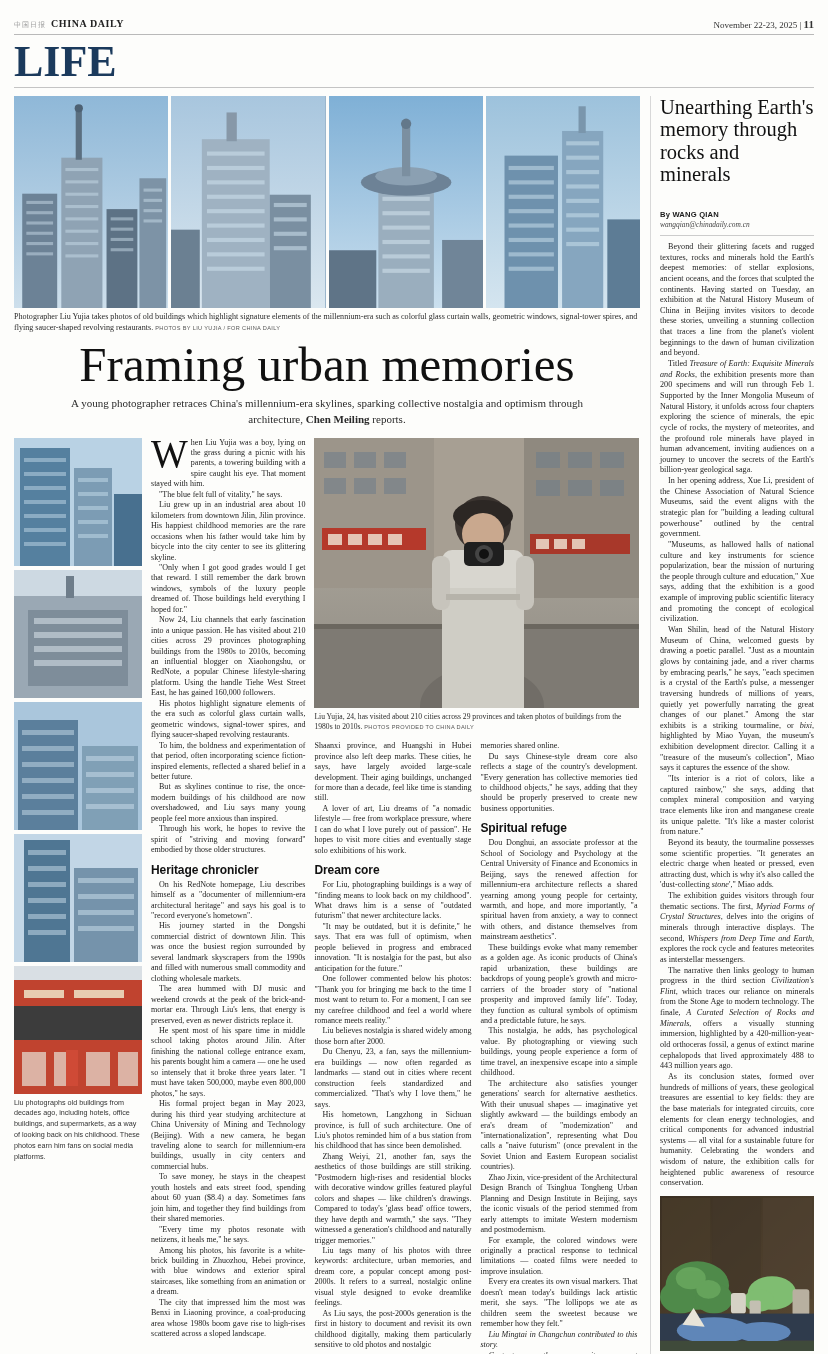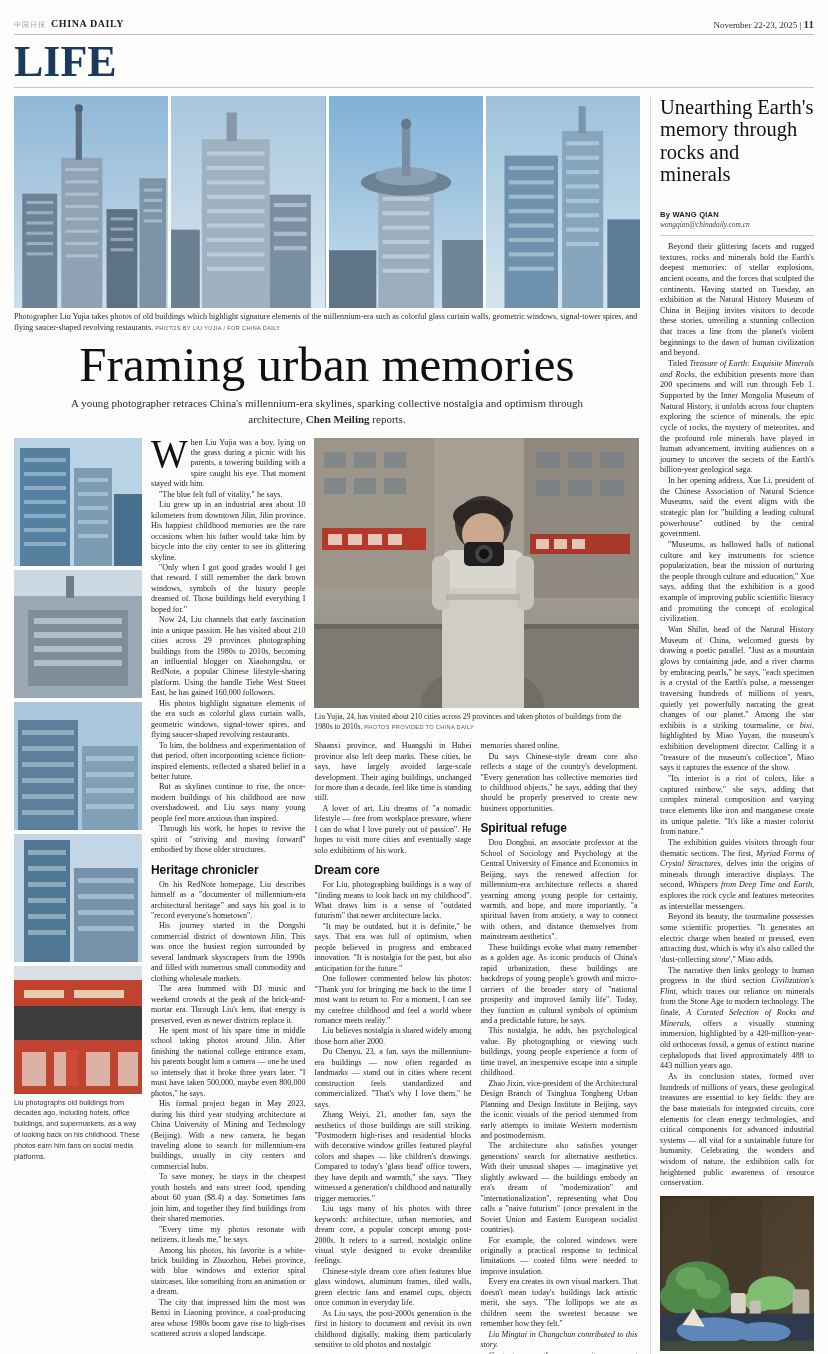--- a/index.html
+++ b/index.html
@@ -455,35 +455,35 @@
           <div style="display:flex; gap:9px; margin-top:9px;">
             <div class="col narrow">
               <p class="noind">Shaanxi province, and Huangshi in Hubei province also left deep marks. These cities, he says, have largely avoided large-scale development. Their aging buildings, unchanged for more than a decade, feel like time is standing still.</p>
               <p>A lover of art, Liu dreams of "a nomadic lifestyle — free from workplace pressure, where I can do what I love purely out of passion". He hopes to visit more cities and eventually stage solo exhibitions of his work.</p>
               <div class="subhead">Dream core</div>
               <p>For Liu, photographing buildings is a way of "finding means to look back on my childhood". What draws him is a sense of "outdated futurism" that newer architecture lacks.</p>
               <p>"It may be outdated, but it is definite," he says. That era was full of optimism, when people believed in progress and embraced innovation. "It is nostalgia for the past, but also anticipation for the future."</p>
               <p>One follower commented below his photos: "Thank you for bringing me back to the time I most want to return to. For a moment, I can see my carefree childhood and feel a world where romance meets reality."</p>
               <p>Liu believes nostalgia is shared widely among those born after 2000.</p>
               <p>Du Chenyu, 23, a fan, says the millennium-era buildings — now often regarded as landmarks — stand out in cities where recent construction feels standardized and commercialized. "That's why I love them," he says.</p>
+              <p>His hometown, Langzhong in Sichuan province, is full of such architecture. One of Liu's photos reminded him of a bus station from his childhood that has since been demolished.</p>
               <p>Zhang Weiyi, 21, another fan, says the aesthetics of those buildings are still striking. "Postmodern high-rises and residential blocks with decorative window grilles featured playful colors and shapes — like children's drawings. Compared to today's 'glass bead' office towers, they have depth and warmth," she says. "They witnessed a generation's childhood and naturally trigger memories."</p>
               <p>Liu tags many of his photos with three keywords: architecture, urban memories, and dream core, a popular concept among post-2000s. It refers to a surreal, nostalgic online visual style designed to evoke dreamlike feelings.</p>
-              <p>Chinese-style dream core often features blue glass windows, aluminum frames, tiled walls, green electric fans and enamel cups, objects once common in everyday life.</p>
               <p>As Liu says, the post-2000s generation is the first in history to document and revisit its own childhood digitally, making them particularly sensitive to old photos and nostalgic</p>
             </div>
 
             <div class="col narrow">
               <p class="noind">memories shared online.</p>
               <p>Du says Chinese-style dream core also reflects a stage of the country's development. "Every generation has collective memories tied to childhood objects," he says, adding that they should be properly preserved to create new business opportunities.</p>
               <div class="subhead">Spiritual refuge</div>
               <p>Dou Donghui, an associate professor at the School of Sociology and Psychology at the Central University of Finance and Economics in Beijing, says the renewed affection for millennium-era architecture reflects a shared yearning among young people for certainty, warmth, and hope, and more importantly, "a spiritual haven from anxiety, a way to connect with others, and distance themselves from mainstream aesthetics".</p>
               <p>These buildings evoke what many remember as a golden age. As iconic products of China's rapid urbanization, these buildings are backdrops of young people's growth and micro-carriers of the broader story of "national prosperity and improved family life". Today, they function as cultural symbols of optimism and a predictable future, he says.</p>
               <p>This nostalgia, he adds, has psychological value. By photographing or viewing such buildings, young people experience a form of time travel, an inexpensive escape into a simple childhood.</p>
+              <p>The architecture also satisfies younger generations' search for alternative aesthetics. With their unusual shapes — imaginative yet slightly awkward — the buildings embody an era's dream of "modernization" and "internationalization", representing what Dou calls a "naive futurism" (once prevalent in the Soviet Union and Eastern European socialist countries).</p>
               <p>Zhao Jixin, vice-president of the Architectural Design Branch of Tsinghua Tongheng Urban Planning and Design Institute in Beijing, says the iconic visuals of the period stemmed from early attempts to imitate Western modernism and postmodernism.</p>
-              <p>The architecture also satisfies younger generations' search for alternative aesthetics. With their unusual shapes — imaginative yet slightly awkward — the buildings embody an era's dream of "modernization" and "internationalization", representing what Dou calls a "naive futurism" (once prevalent in the Soviet Union and Eastern European socialist countries).</p>
               <p>For example, the colored windows were originally a practical response to technical limitations — coated films were needed to improve insulation.</p>
               <p>Every era creates its own visual markers. That doesn't mean today's buildings lack artistic merit, she says. "The lollipops we ate as children seem the sweetest because we remember how they felt."</p>
               <p class="signoff">Liu Mingtai in Changchun contributed to this story.</p>
               <p class="signoff">Contact the writer at chenmeiling@chinadaily.com.cn</p>
             </div>
           </div>
         </div>
 
       </div>
     </div>
@@ -494,22 +494,22 @@
       <div class="rt-email">wangqian@chinadaily.com.cn</div>
       <div class="rt-rule"></div>
 
       <div class="rt-body">
         <p>Beyond their glittering facets and rugged textures, rocks and minerals hold the Earth's deepest memories: of stellar explosions, ancient oceans, and the forces that sculpted the continents. Having started on Tuesday, an exhibition at the Natural History Museum of China in Beijing invites visitors to decode these stories, unveiling a stunning collection that traces a line from the planet's violent beginnings to the dawn of human civilization and beyond.</p>
         <p><span>Titled </span><i>Treasure of Earth: Exquisite Minerals and Rocks</i><span>, the exhibition presents more than 200 specimens and will run through Feb 1. Supported by the Inner Mongolia Museum of Natural History, it unfolds across four chapters exploring the science of minerals, the epic cycle of rocks, the mystery of meteorites, and the profound role minerals have played in human advancement, inviting audiences on a journey to uncover the secrets of the Earth's billion-year geological saga.</span></p>
         <p>In her opening address, Xue Li, president of the Chinese Association of Natural Science Museums, said the event aligns with the strategic plan for "building a leading cultural powerhouse" outlined by the central government.</p>
         <p>"Museums, as hallowed halls of national culture and key instruments for science popularization, bear the mission of nurturing the people through culture and education," Xue says, adding that the exhibition is a good example of improving public scientific literacy and promoting the concept of ecological civilization.</p>
         <p><span>Wan Shilin, head of the Natural History Museum of China, welcomed guests by drawing a poetic parallel. "Just as a mountain glows by containing jade, and a river charms by embracing pearls," he says, "each specimen is a crystal of the Earth's pulse, a messenger traversing hundreds of millions of years, quietly yet powerfully narrating the great changes of our planet." Among the star exhibits is a striking tourmaline, or </span><i>bixi</i><span>, highlighted by Miao Yuyan, the museum's exhibition development director. Calling it a "treasure of the museum's collection", Miao says it captures the essence of the show.</span></p>
         <p>"Its interior is a riot of colors, like a captured rainbow," she says, adding that complex mineral composition and varying trace elements like iron and manganese create its unique palette. "It's like a master colorist from nature."</p>
+        <p><span>Beyond its beauty, the tourmaline possesses some scientific properties. "It generates an electric charge when heated or pressed, even attracting dust, which is why it's also called the 'dust-collecting </span><i>stone</i><span>'," Miao adds.</span></p>
         <p><span>The exhibition guides visitors through four thematic sections. The first, </span><i>Myriad Forms of Crystal Structures</i><span>, delves into the origins of minerals through interactive displays. The second, </span><i>Whispers from Deep Time and Earth</i><span>, explores the rock cycle and features meteorites as interstellar messengers.</span></p>
-        <p><span>Beyond its beauty, the tourmaline possesses some scientific properties. "It generates an electric charge when heated or pressed, even attracting dust, which is why it's also called the 'dust-collecting </span><i>stone</i><span>'," Miao adds.</span></p>
         <p><span>The narrative then links geology to human progress in the third section </span><i>Civilization's Flint</i><span>, which traces our reliance on minerals from the Stone Age to modern technology. The finale, </span><i>A Curated Selection of Rocks and Minerals</i><span>, offers a visually stunning immersion, highlighted by a 420-million-year-old orthoceras fossil, a genus of extinct marine cephalopods that lived approximately 488 to 443 million years ago.</span></p>
         <p>As its conclusion states, formed over hundreds of millions of years, these geological treasures are essential to key fields: they are the base materials for integrated circuits, core elements for clean energy technologies, and critical components for advanced industrial systems — all vital for a sustainable future for humanity. Celebrating the wonders and wisdom of nature, the exhibition calls for heightened public awareness of resource conservation.</p>
       </div>
 
       <div class="rt-photo">
         <svg class="sky" viewBox="0 0 165 155" preserveAspectRatio="none">
           <defs>
             <linearGradient id="ex1" x1="0" y1="0" x2="1" y2="1">
               <stop offset="0" stop-color="#3a2f22"></stop>
                 <stop offset="1" stop-color="#5a4a33"></stop>

